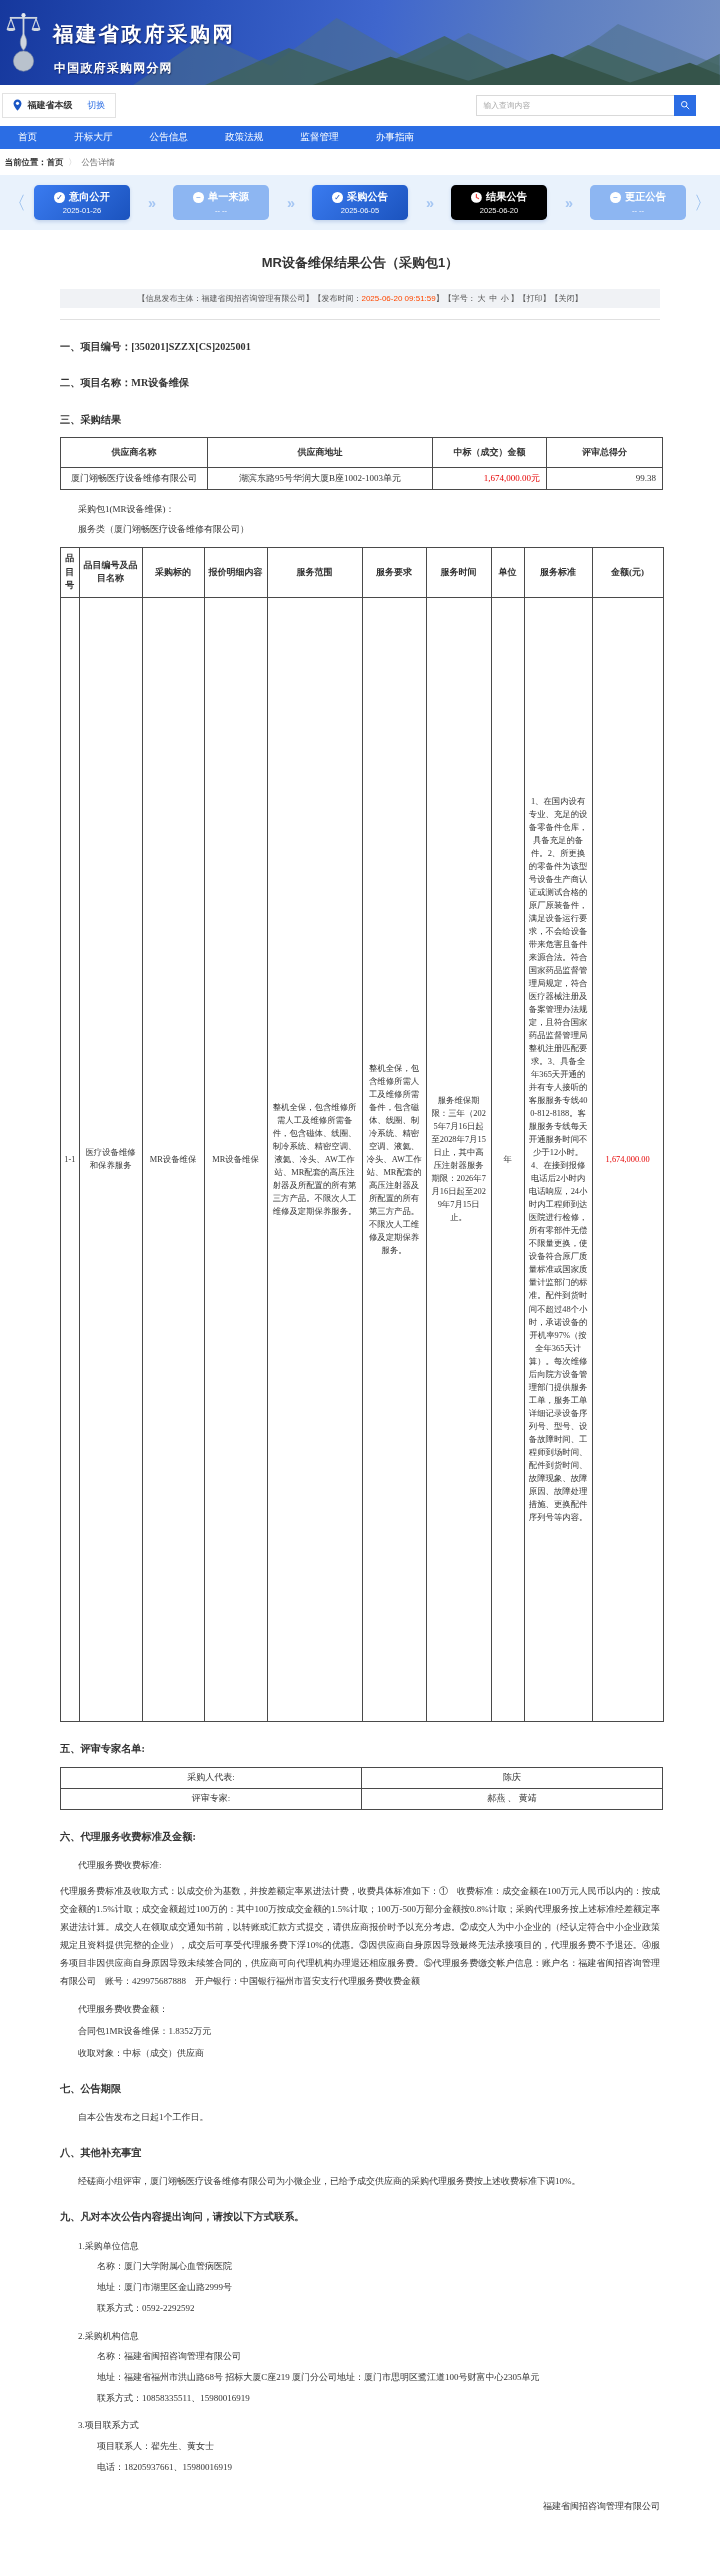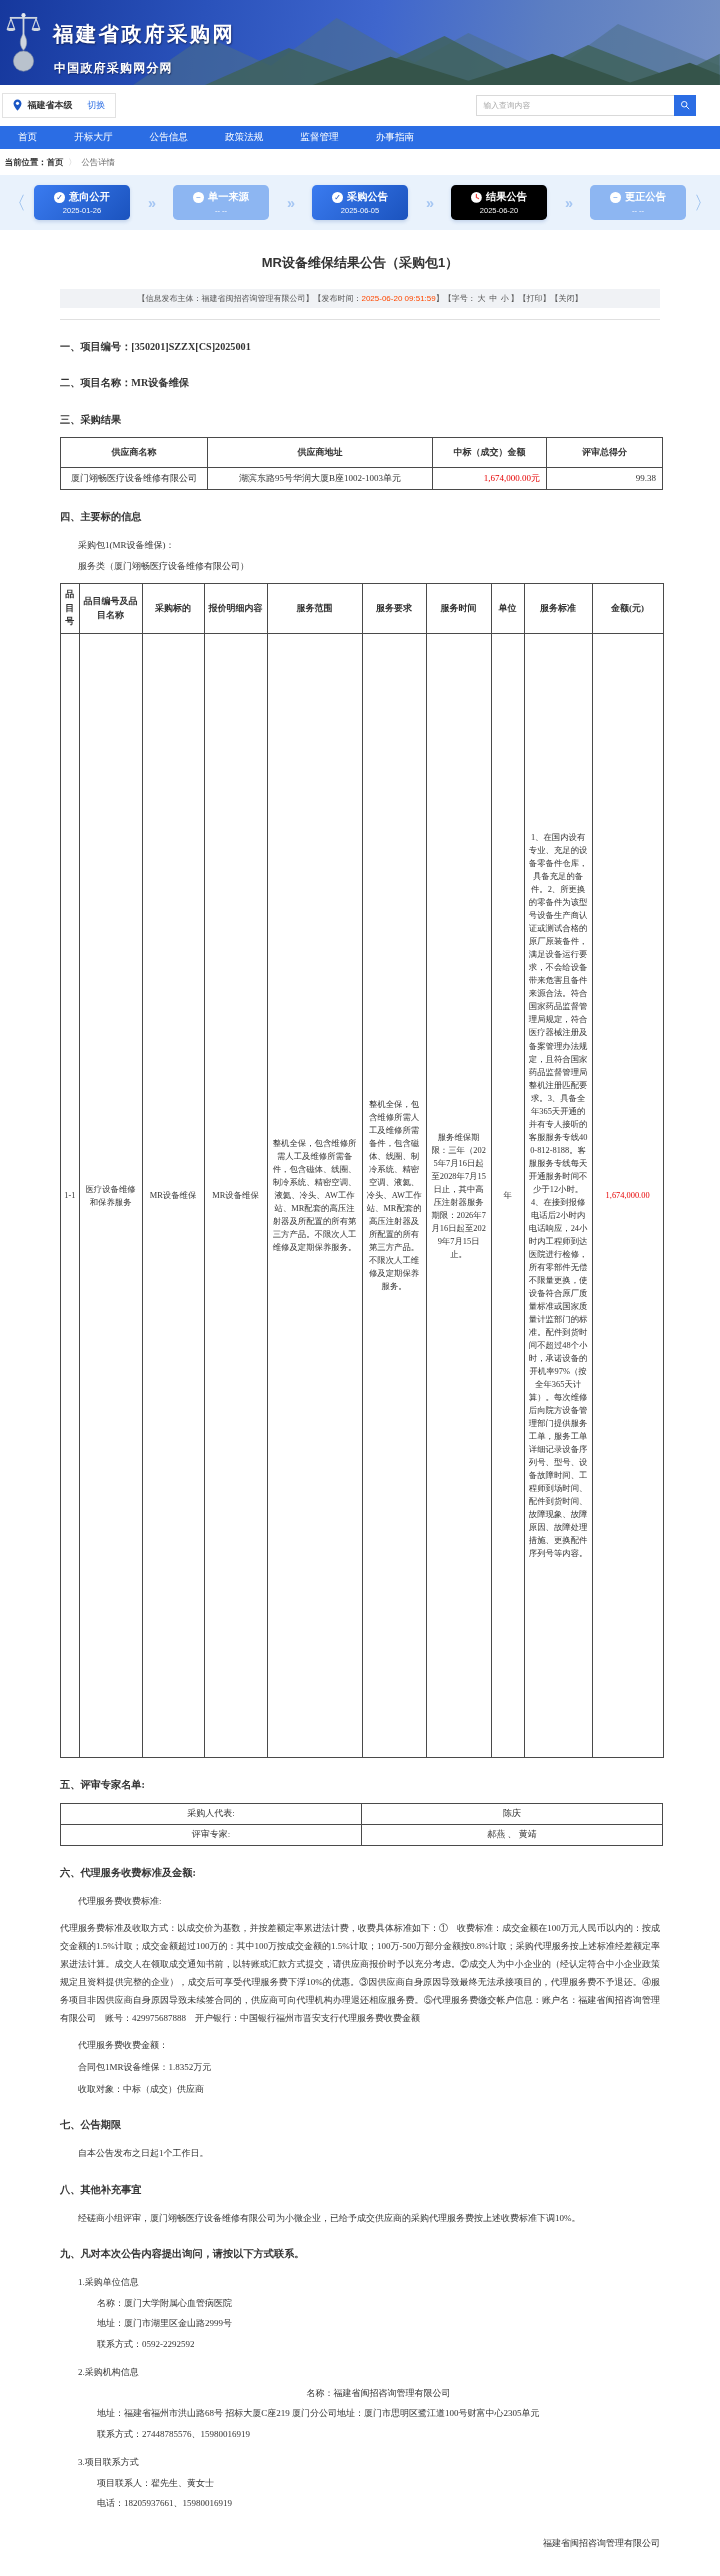--- a/index.html
+++ b/index.html
@@ -246,21 +246,20 @@
     </tr>
     <tr>
       <td>厦门翊畅医疗设备维修有限公司</td>
       <td>湖滨东路95号华润大厦B座1002-1003单元</td>
       <td class="num amount">1,674,000.00元</td>
       <td class="num">99.38</td>
     </tr>
   </tbody>
     </table>
 
-  <div class="sec-h">四、主要标的信息</div>
   <div class="plain indent1">采购包1(MR设备维保)：</div>
   <div class="plain indent1" style="margin-top:3.6px;">服务类（厦门翊畅医疗设备维修有限公司）</div>
 
   <table class="doc main">
     <colgroup>
       <col style="width:18.6px">
         <col style="width:63px">
         <col style="width:62px">
         <col style="width:63px">
       <col style="width:95px">
@@ -330,23 +329,23 @@
   <div class="plain indent1">经磋商小组评审，厦门翊畅医疗设备维修有限公司为小微企业，已给予成交供应商的采购代理服务费按上述收费标准下调10%。</div>
 
   <div class="sec-h">九、凡对本次公告内容提出询问，请按以下方式联系。</div>
 
   <div class="plain indent1">1.采购单位信息</div>
   <div class="plain indent2" style="margin-top:3.6px;">名称：厦门大学附属心血管病医院</div>
   <div class="plain indent2" style="margin-top:3.6px;">地址：厦门市湖里区金山路2999号</div>
   <div class="plain indent2" style="margin-top:3.6px;">联系方式：0592-2292592</div>
 
   <div class="plain indent1">2.采购机构信息</div>
-  <div class="plain indent2" style="margin-top:3.6px;text-align:center;">名称：福建省闽招咨询管理有限公司</div>
+  <div class="plain indent2" style="margin-top:3.6px;">名称：福建省闽招咨询管理有限公司</div>
   <div class="plain indent2" style="margin-top:3.6px;">地址：福建省福州市洪山路68号 招标大厦C座219 厦门分公司地址：厦门市思明区鹭江道100号财富中心2305单元</div>
-  <div class="plain indent2" style="margin-top:3.6px;">联系方式：27448785576、15980016919</div>
+  <div class="plain indent2" style="margin-top:3.6px;">联系方式：10858335511、15980016919</div>
 
   <div class="plain indent1">3.项目联系方式</div>
   <div class="plain indent2" style="margin-top:3.6px;">项目联系人：翟先生、黄女士</div>
   <div class="plain indent2" style="margin-top:3.6px;">电话：18205937661、15980016919</div>
 
   <div class="right-block">
     <div>福建省闽招咨询管理有限公司</div>
 
   </div>
 

